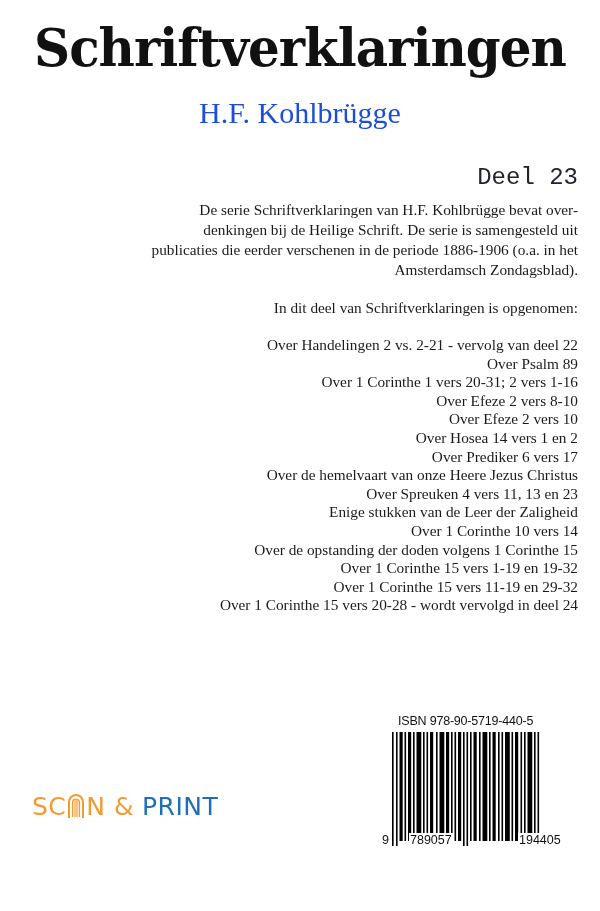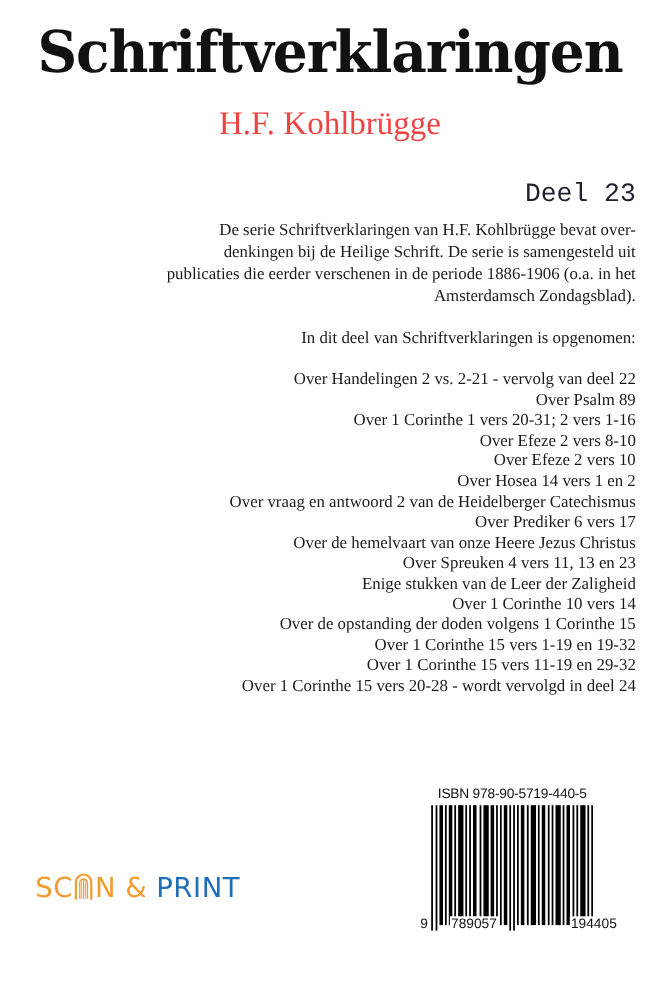--- a/index.html
+++ b/index.html
@@ -7,21 +7,21 @@
   .page { position: absolute; left: 0; top: 0; width: 600px; height: 864px; background: #fff; }
 
   .title {
     position: absolute; left: 0; top: 18px; width: 600px; text-align: center;
     font-family: "DejaVu Serif", serif; font-weight: bold;
     font-size: 50px; letter-spacing: -1px; color: #111;
     transform: scaleY(1.05);
   }
   .author {
     position: absolute; left: 0; top: 96px; width: 600px; text-align: center;
-    font-family: "Liberation Serif", serif; font-size: 30px; color: #ef4444;
+    font-family: "Liberation Serif", serif; font-size: 30px; color: #1d4ed8;
   }
   .volume {
     position: absolute; right: 22px; top: 164px;
     font-family: Liberation Mono, monospace; font-size: 24px; color: #22222e;
   }
   .intro {
     position: absolute; left: 145px; top: 200px; width: 433px;
     font-family: "Liberation Serif", serif; font-size: 15.3px; line-height: 20px;
     color: #1a1a1a; text-align: justify; text-align-last: right;
   }
@@ -76,21 +76,20 @@
 
   <div class="contents-heading">In dit deel van Schriftverklaringen is opgenomen:</div>
 
   <ul class="contents">
     <li>Over Handelingen 2 vs. 2-21 - vervolg van deel 22</li>
     <li>Over Psalm 89</li>
     <li>Over 1 Corinthe 1 vers 20-31; 2 vers 1-16</li>
     <li>Over Efeze 2 vers 8-10</li>
     <li>Over Efeze 2 vers 10</li>
     <li>Over Hosea 14 vers 1 en 2</li>
-    <li>Over vraag en antwoord 2 van de Heidelberger Catechismus</li>
     <li>Over Prediker 6 vers 17</li>
     <li>Over de hemelvaart van onze Heere Jezus Christus</li>
     <li>Over Spreuken 4 vers 11, 13 en 23</li>
     <li>Enige stukken van de Leer der Zaligheid</li>
     <li>Over 1 Corinthe 10 vers 14</li>
     <li>Over de opstanding der doden volgens 1 Corinthe 15</li>
     <li>Over 1 Corinthe 15 vers 1-19 en 19-32</li>
     <li>Over 1 Corinthe 15 vers 11-19 en 29-32</li>
     <li>Over 1 Corinthe 15 vers 20-28 - wordt vervolgd in deel 24</li>
   </ul>

